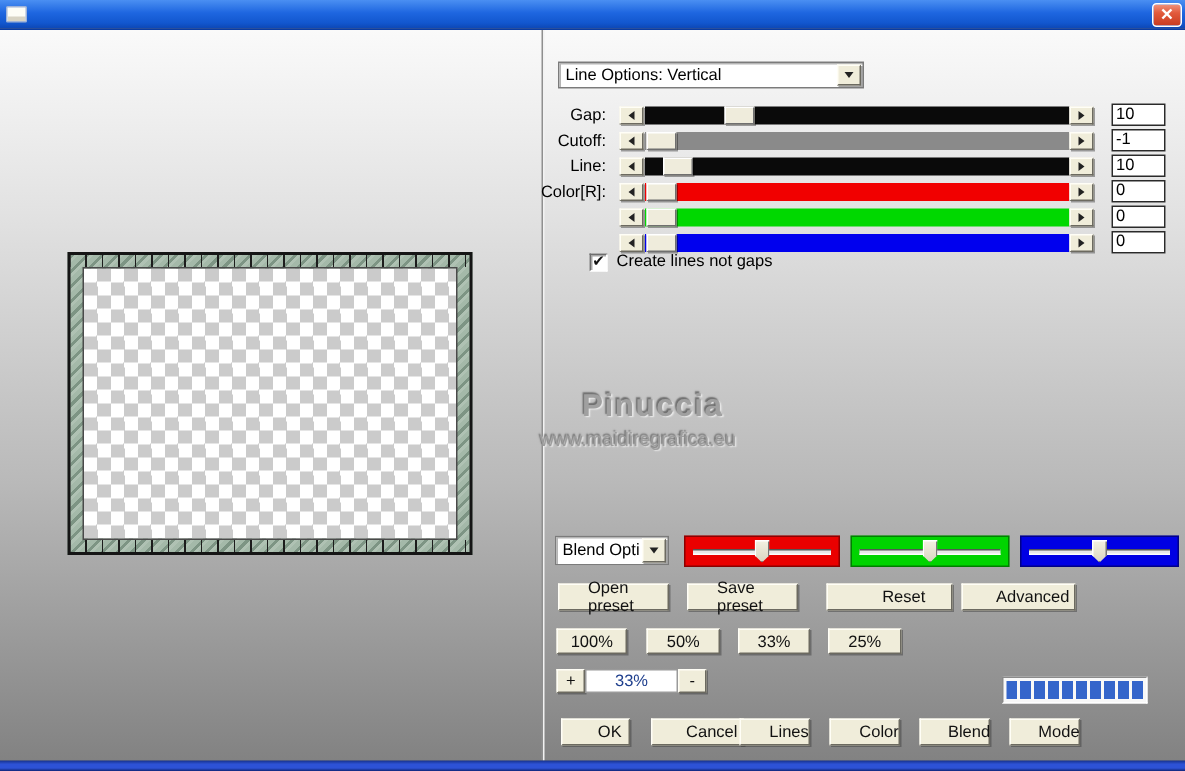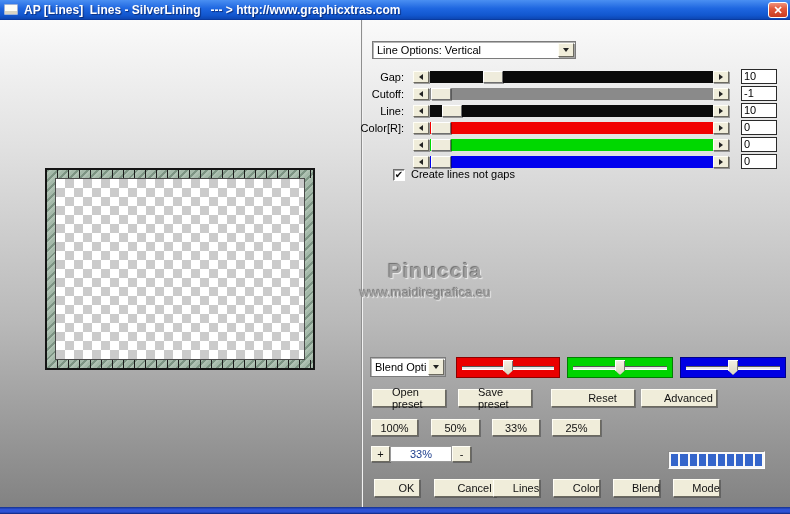--- a/index.html
+++ b/index.html
@@ -92,21 +92,20 @@
   #segbar .segs { position:absolute; inset:2px;
     background:repeating-linear-gradient(90deg, #3465cb 0 7.3px, #f8f8f8 7.3px 9.3px); }
 </style>
 </head>
 <body>
 
 <div id="win">
 
   <div id="titlebar" class="abs">
     <div id="app-icon" class="abs"></div>
-    <div id="title-text" class="abs">AP [Lines]  Lines - SilverLining   --- &gt; http://www.graphicxtras.com</div>
     <div id="close-btn" class="abs">✕</div>
   </div>
 
   <div id="client" class="abs">
     <div id="divider-dark" class="abs"></div>
     <div id="divider-light" class="abs"></div>
 
     <div id="preview" class="abs">
       <div class="ticks abs" style="top:0"></div>
       <div class="ticks abs" style="bottom:0"></div>

